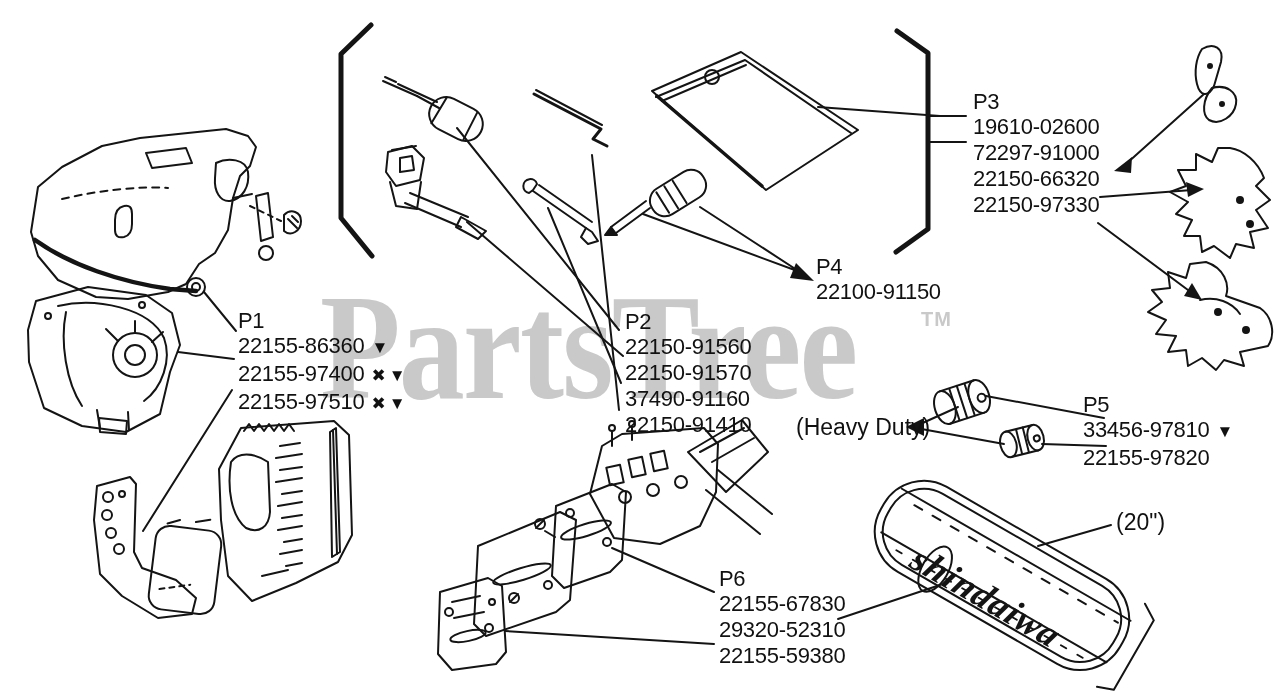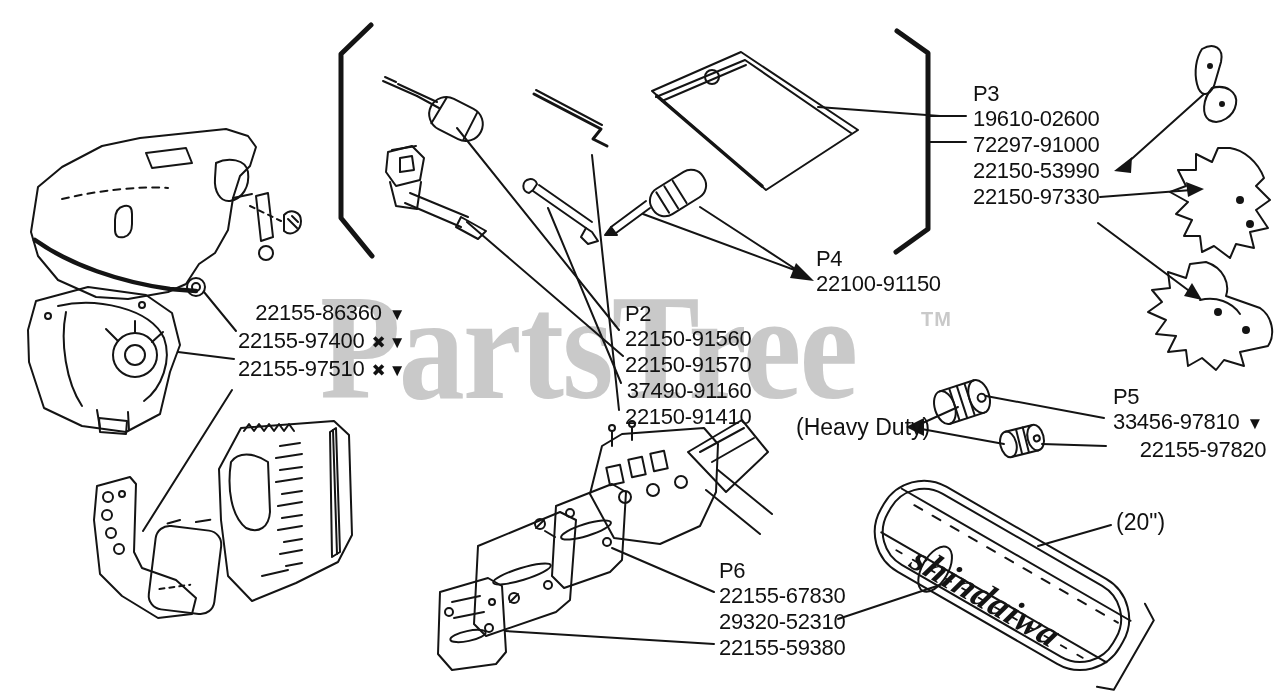--- a/index.html
+++ b/index.html
@@ -5,23 +5,23 @@
   html,body{margin:0;padding:0;background:#ffffff;}
   .stage{position:relative;width:1280px;height:694px;background:#fff;overflow:hidden;
          font-family:"Liberation Sans",sans-serif;}
   .watermark{position:absolute;left:320px;top:272px;z-index:1;color:#c9c9c9;
              font-family:"Liberation Serif",serif;font-weight:bold;font-size:150px;
              line-height:150px;white-space:nowrap;transform:scaleX(0.88);transform-origin:left top;
              letter-spacing:-2px;user-select:none;}
   .watermark-tm{position:absolute;left:921px;top:308px;z-index:1;color:#c9c9c9;
                 font-size:20px;font-weight:bold;letter-spacing:1px;}
   svg.art{position:absolute;left:0;top:0;z-index:2;}
-  .pg{position:absolute;z-index:3;color:#111;}
+  .pg{position:absolute;z-index:3;color:#111;margin-top:8px;}
   .pg-label{font-size:22px;line-height:25px;letter-spacing:-0.3px;}
-  .pg-row{font-size:22px;line-height:26px;letter-spacing:-0.3px;white-space:nowrap;text-align:right;}
+  .pg-row{font-size:22px;line-height:26px;letter-spacing:-0.3px;white-space:nowrap;}
   .pm{font-size:17px;margin-left:7px;letter-spacing:3px;}
   .note{position:absolute;z-index:3;color:#111;font-size:23px;white-space:nowrap;}
 </style>
 </head>
 <body>
 
 <div class="stage">
 
   <div class="watermark">PartsTree</div>
   <div class="watermark-tm">TM</div>
@@ -241,47 +241,48 @@
 
       <path d="M612,548 L714,592"></path>
       <path d="M838,619 L940,585"></path>
       <path d="M505,631 L714,644"></path>
 
       <path d="M1111,525 L1038,546"></path>
     </g>
   </svg>
 
   <div class="pg" style="left:238px;top:300px">
+    <div class="pg-label">P1</div>
     <div class="pg-row"><span class="pn">22155-86360</span><span class="pm">▼</span></div>
     <div class="pg-row"><span class="pn">22155-97400</span><span class="pm">✖▼</span></div>
     <div class="pg-row"><span class="pn">22155-97510</span><span class="pm">✖▼</span></div>
   </div>
 
   <div class="pg" style="left:625px;top:301px">
     <div class="pg-label">P2</div>
     <div class="pg-row"><span class="pn">22150-91560</span></div>
     <div class="pg-row"><span class="pn">22150-91570</span></div>
     <div class="pg-row"><span class="pn">37490-91160</span></div>
     <div class="pg-row"><span class="pn">22150-91410</span></div>
   </div>
 
   <div class="pg" style="left:973px;top:81px">
     <div class="pg-label">P3</div>
     <div class="pg-row"><span class="pn">19610-02600</span></div>
     <div class="pg-row"><span class="pn">72297-91000</span></div>
-    <div class="pg-row"><span class="pn">22150-53990</span></div>
+    <div class="pg-row"><span class="pn">22150-66320</span></div>
     <div class="pg-row"><span class="pn">22150-97330</span></div>
   </div>
 
   <div class="pg" style="left:816px;top:246px">
     <div class="pg-label">P4</div>
     <div class="pg-row"><span class="pn">22100-91150</span></div>
   </div>
 
-  <div class="pg" style="left:1113px;top:384px">
+  <div class="pg" style="left:1083px;top:384px">
     <div class="pg-label">P5</div>
     <div class="pg-row"><span class="pn">33456-97810</span><span class="pm">▼</span></div>
     <div class="pg-row"><span class="pn">22155-97820</span></div>
   </div>
 
   <div class="pg" style="left:719px;top:558px">
     <div class="pg-label">P6</div>
     <div class="pg-row"><span class="pn">22155-67830</span></div>
     <div class="pg-row"><span class="pn">29320-52310</span></div>
     <div class="pg-row"><span class="pn">22155-59380</span></div>

